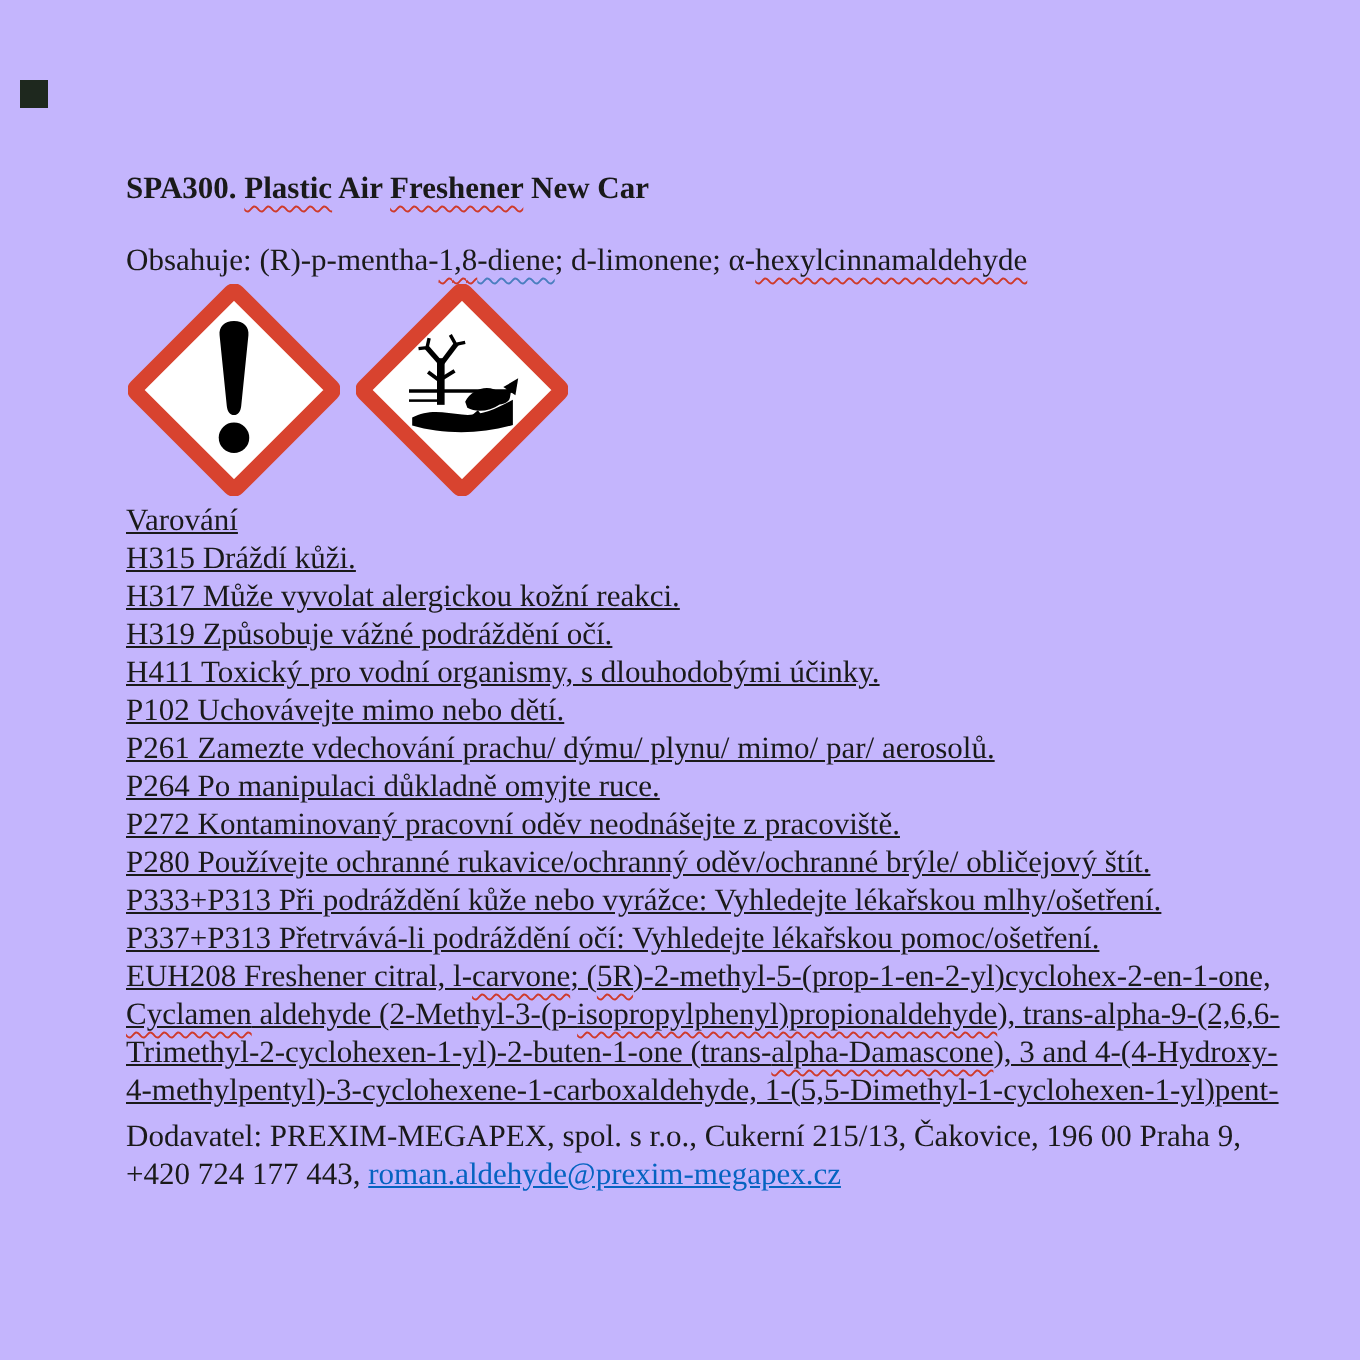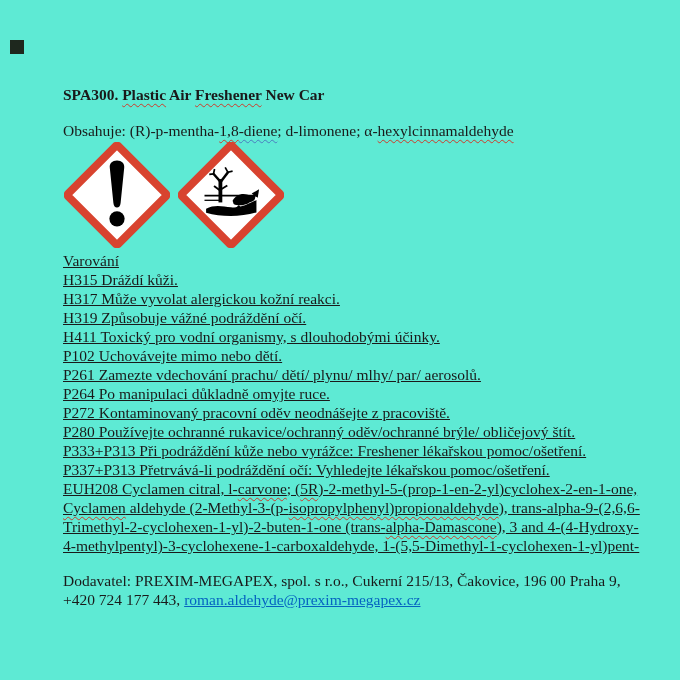--- a/index.html
+++ b/index.html
@@ -4,21 +4,21 @@
 <style>
   html, body {
     margin: 0;
     padding: 0;
     background: #ffffff;
   }
   .page {
     position: relative;
     width: 680px;
     height: 680px;
-    background: #5eead4;
+    background: #c4b5fd;
     overflow: hidden;
     font-family: "Liberation Serif", serif;
     color: #1a1a1a;
     font-size: 15.5px;
     line-height: 19px;
   }
   .corner-marker {
     position: absolute;
     left: 10px;
     top: 40px;
@@ -65,21 +65,21 @@
   }
   .pictogram {
     width: 106px;
     height: 106px;
   }
   .statements {
     margin-top: 0px;
     text-decoration: underline;
   }
   .supplier {
-    margin-top: 16px;
+    margin-top: 4px;
   }
   .email-link {
     color: #0563c1;
     text-decoration: underline;
     cursor: pointer;
   }
 </style>
 </head>
 <body>
 
@@ -122,27 +122,27 @@
 
     </div>
 
     <div class="statements">
       <div class="line">Varování</div>
       <div class="line">H315 Dráždí kůži.</div>
       <div class="line">H317 Může vyvolat alergickou kožní reakci.</div>
       <div class="line">H319 Způsobuje vážné podráždění očí.</div>
       <div class="line">H411 Toxický pro vodní organismy, s dlouhodobými účinky.</div>
       <div class="line">P102 Uchovávejte mimo nebo dětí.</div>
-      <div class="line">P261 Zamezte vdechování prachu/ dětí/ plynu/ mlhy/ par/ aerosolů.</div>
+      <div class="line">P261 Zamezte vdechování prachu/ dýmu/ plynu/ mimo/ par/ aerosolů.</div>
       <div class="line">P264 Po manipulaci důkladně omyjte ruce.</div>
       <div class="line">P272 Kontaminovaný pracovní oděv neodnášejte z pracoviště.</div>
       <div class="line">P280 Používejte ochranné rukavice/ochranný oděv/ochranné brýle/ obličejový štít.</div>
-      <div class="line">P333+P313 Při podráždění kůže nebo vyrážce: Freshener lékařskou pomoc/ošetření.</div>
+      <div class="line">P333+P313 Při podráždění kůže nebo vyrážce: Vyhledejte lékařskou mlhy/ošetření.</div>
       <div class="line">P337+P313 Přetrvává-li podráždění očí: Vyhledejte lékařskou pomoc/ošetření.</div>
-      <div class="line"><span>EUH208 Cyclamen citral, l-</span><span class="sq-red">carvone</span><span>; (</span><span class="sq-red">5R</span><span>)-2-methyl-5-(prop-1-en-2-yl)cyclohex-2-en-1-one,</span></div>
+      <div class="line"><span>EUH208 Freshener citral, l-</span><span class="sq-red">carvone</span><span>; (</span><span class="sq-red">5R</span><span>)-2-methyl-5-(prop-1-en-2-yl)cyclohex-2-en-1-one,</span></div>
       <div class="line"><span class="sq-red">Cyclamen</span><span> aldehyde (2-Methyl-3-(p-</span><span class="sq-red">isopropylphenyl)propionaldehyde</span><span>), trans-alpha-9-(2,6,6-</span></div>
       <div class="line"><span>Trimethyl-2-cyclohexen-1-yl)-2-buten-1-one (trans-</span><span class="sq-red">alpha-Damascone</span><span>), 3 and 4-(4-Hydroxy-</span></div>
       <div class="line"><span>4-methylpentyl)-3-cyclohexene-1-carboxaldehyde, 1-(5,5-Dimethyl-1-cyclohexen-1-yl)pent-</span></div>
     </div>
 
     <div class="supplier">
       <div class="line">Dodavatel: PREXIM-MEGAPEX, spol. s r.o., Cukerní 215/13, Čakovice, 196 00 Praha 9,</div>
       <div class="line"><span>+420 724 177 443, </span><a class="email-link">roman.aldehyde@prexim-megapex.cz</a></div>
     </div>
 

